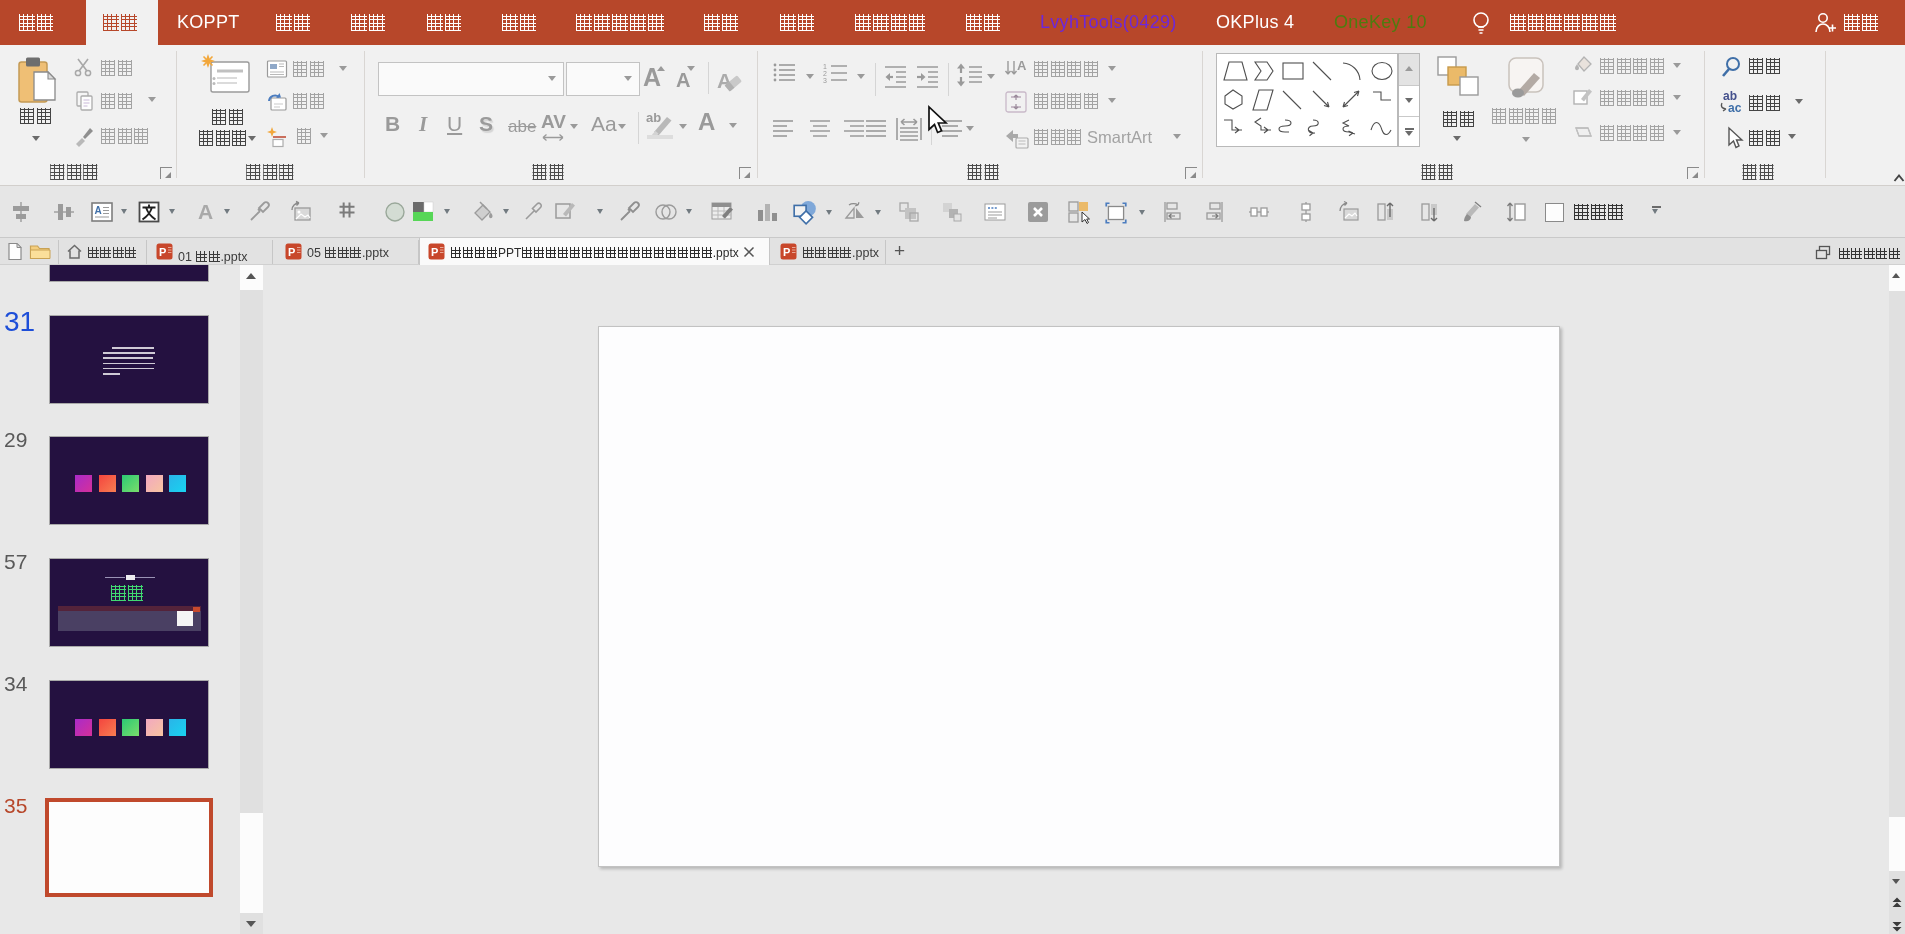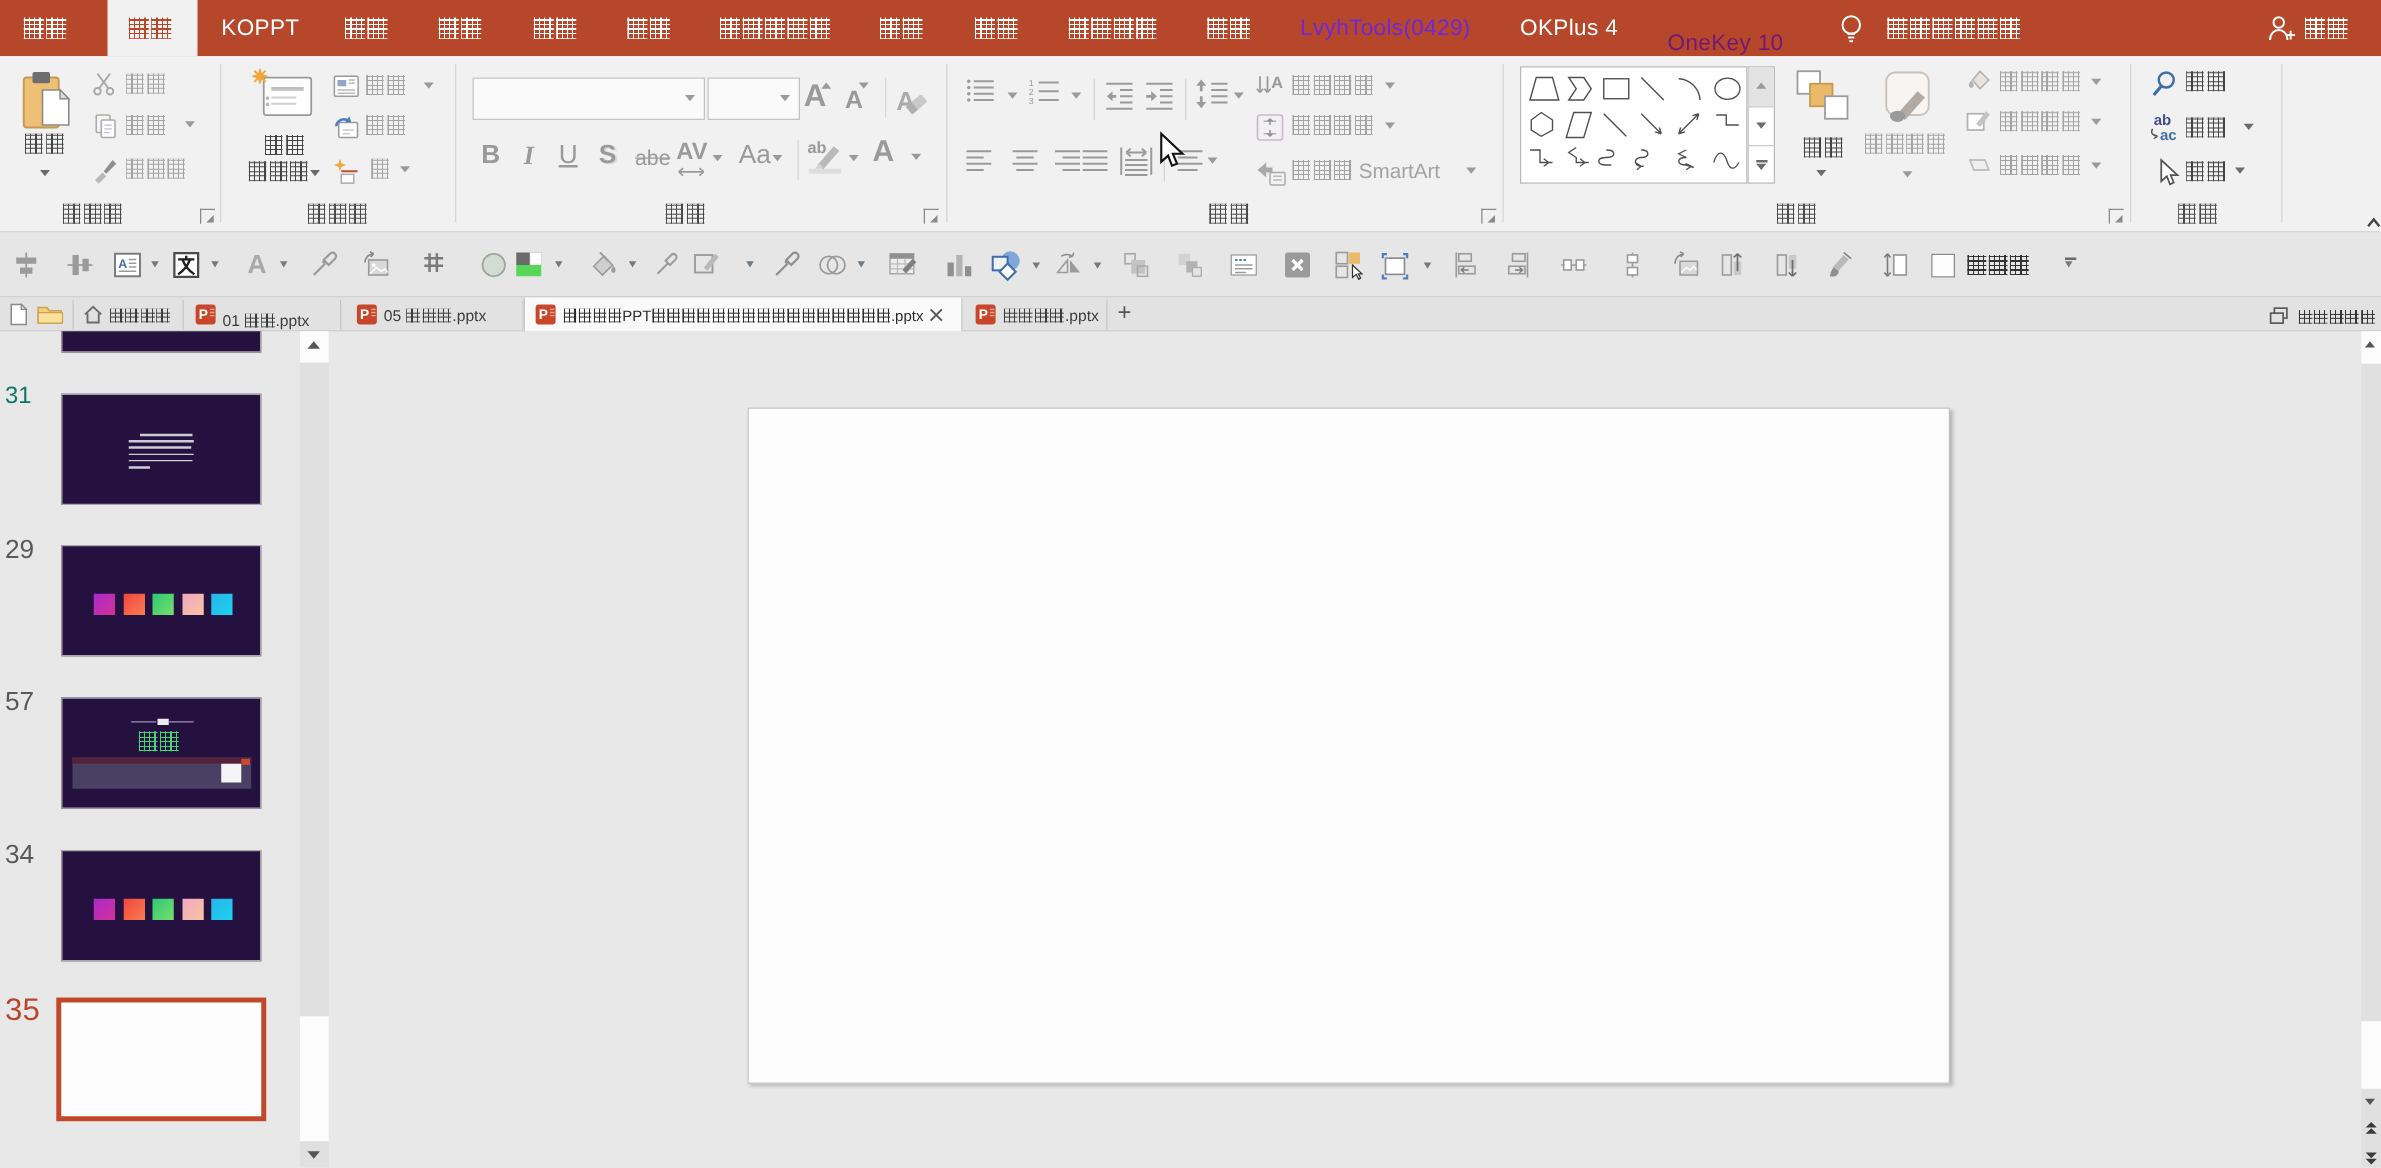--- a/index.html
+++ b/index.html
@@ -26,21 +26,21 @@
 <div class="ab" style="left:501px;top:13px;font-size:18px;color:#fff"><i class="c"></i><i class="c"></i></div>
 <div class="ab" style="left:575px;top:13px;font-size:18px;color:#fff"><i class="c"></i><i class="c"></i><i class="c"></i><i class="c"></i><i class="c"></i></div>
 <div class="ab" style="left:703px;top:13px;font-size:18px;color:#fff"><i class="c"></i><i class="c"></i></div>
 <div class="ab" style="left:779px;top:13px;font-size:18px;color:#fff"><i class="c"></i><i class="c"></i></div>
 <div class="ab" style="left:854px;top:13px;font-size:18px;color:#fff"><i class="c"></i><i class="c"></i><i class="c"></i><i class="c"></i></div>
 <div class="ab" style="left:965px;top:13px;font-size:18px;color:#fff"><i class="c"></i><i class="c"></i></div>
 <div class="ab" style="left:1509px;top:13px;font-size:18px;color:#fff"><i class="c"></i><i class="c"></i><i class="c"></i><i class="c"></i><i class="c"></i><i class="c"></i></div>
 <div class="ab" style="left:177px;top:12px;font-size:18px;color:#fff;letter-spacing:.3px">KOPPT</div>
 <div class="ab" style="left:1040px;top:12px;font-size:18px;color:#6d28d9;letter-spacing:.3px">LvyhTools(0429)</div>
 <div class="ab" style="left:1216px;top:12px;font-size:18px;color:#fff;letter-spacing:.3px">OKPlus 4</div>
-<div class="ab" style="left:1334px;top:24px;font-size:18px;color:#701a75;letter-spacing:.3px">OneKey 10</div>
+<div class="ab" style="left:1334px;top:12px;font-size:18px;color:#4d7c0f;letter-spacing:.3px">OneKey 10</div>
 <svg class="ab" style="left:1468px;top:9px" width="26" height="28" viewBox="0 0 26 28">
 <circle cx="13" cy="11" r="7" fill="none" stroke="#fff" stroke-width="1.6"></circle>
 <path d="M10 18 h6 M10.5 21 h5 M11.5 24 h3" stroke="#fff" stroke-width="1.5" fill="none"></path>
 </svg>
 <svg class="ab" style="left:1813px;top:10px" width="24" height="26" viewBox="0 0 24 26">
 <circle cx="10" cy="8" r="4.2" fill="none" stroke="#fff" stroke-width="1.6"></circle>
 <path d="M3 22 c0-5 3.5-8 7-8 s7 3 7 8" fill="none" stroke="#fff" stroke-width="1.6"></path>
 <path d="M16 18 h7 M19.5 14.5 v7" stroke="#fff" stroke-width="1.6"></path>
 </svg>
 <div class="ab" style="left:1843px;top:13px;font-size:18px;color:#fff"><i class="c"></i><i class="c"></i></div>
@@ -588,25 +588,25 @@
     <div style="position:absolute;left:143px;top:48px;width:7px;height:5px;background:#C84A2E"></div>
   </div>
 <div class="ab" style="left:49px;top:680px;width:160px;height:89px;background:#241140;border:1px solid #A9A9A9;overflow:hidden">
     <div style="position:absolute;left:25px;top:38px;width:17px;height:17px;background:linear-gradient(135deg,#A92BC9,#D5309A)"></div>
     <div style="position:absolute;left:49px;top:38px;width:17px;height:17px;background:linear-gradient(135deg,#F4453E,#F77E52)"></div>
     <div style="position:absolute;left:72px;top:38px;width:17px;height:17px;background:linear-gradient(135deg,#2BC974,#7ADE6B)"></div>
     <div style="position:absolute;left:96px;top:38px;width:17px;height:17px;background:linear-gradient(135deg,#F2A8C0,#F7C4A0)"></div>
     <div style="position:absolute;left:119px;top:38px;width:17px;height:17px;background:linear-gradient(135deg,#2AB4E8,#19D3F0)"></div>
   </div>
 <div class="ab" style="left:45px;top:798px;width:168px;height:99px;background:#FDFDFD;border:4px solid #C0492C"></div>
-<div class="ab" style="left:4px;top:306px;font-size:19px;color:#0f766e">31</div>
+<div class="ab" style="left:4px;top:306px;font-size:28px;color:#1d4ed8">31</div>
 <div class="ab" style="left:4px;top:428px;font-size:21px;color:#595959">29</div>
 <div class="ab" style="left:4px;top:550px;font-size:21px;color:#595959">57</div>
 <div class="ab" style="left:4px;top:672px;font-size:21px;color:#595959">34</div>
-<div class="ab" style="left:4px;top:794px;font-size:25px;color:#B7472A">35</div>
+<div class="ab" style="left:4px;top:794px;font-size:21px;color:#B7472A">35</div>
 <div class="ab" style="left:598px;top:326px;width:962px;height:541px;background:#FDFDFE;border:1px solid #C2C2C2;box-shadow:2px 2px 3px rgba(0,0,0,.22)"></div>
 <div class="ab" style="left:1889px;top:265px;width:16px;height:669px;background:#E0E0E0"></div>
 <div class="ab" style="left:1889px;top:265px;width:16px;height:26px;background:#FCFCFC"></div>
 <div class="ab" style="left:1892px;top:273px;width:0;height:0;border-left:4.5px solid transparent;border-right:4.5px solid transparent;border-bottom:5.5px solid #555"></div>
 <div class="ab" style="left:1889px;top:817px;width:16px;height:54px;background:#FCFCFC"></div>
 <div class="ab" style="left:1892px;top:879px;width:0;height:0;border-left:4.5px solid transparent;border-right:4.5px solid transparent;border-top:5.5px solid #555"></div>
 <svg class="ab" style="left:1890px;top:896px" width="14" height="38" viewBox="0 0 14 38">
 <path d="M7 1.5 L11.5 6 H2.5 Z M7 6.5 L11.5 11 H2.5 Z" fill="#3b3b3b"></path>
 <path d="M7 11.5 L11.5 7 H2.5 Z M7 16.5 L11.5 12 H2.5 Z" fill="#3b3b3b" transform="translate(0,19)"></path>
 </svg>

